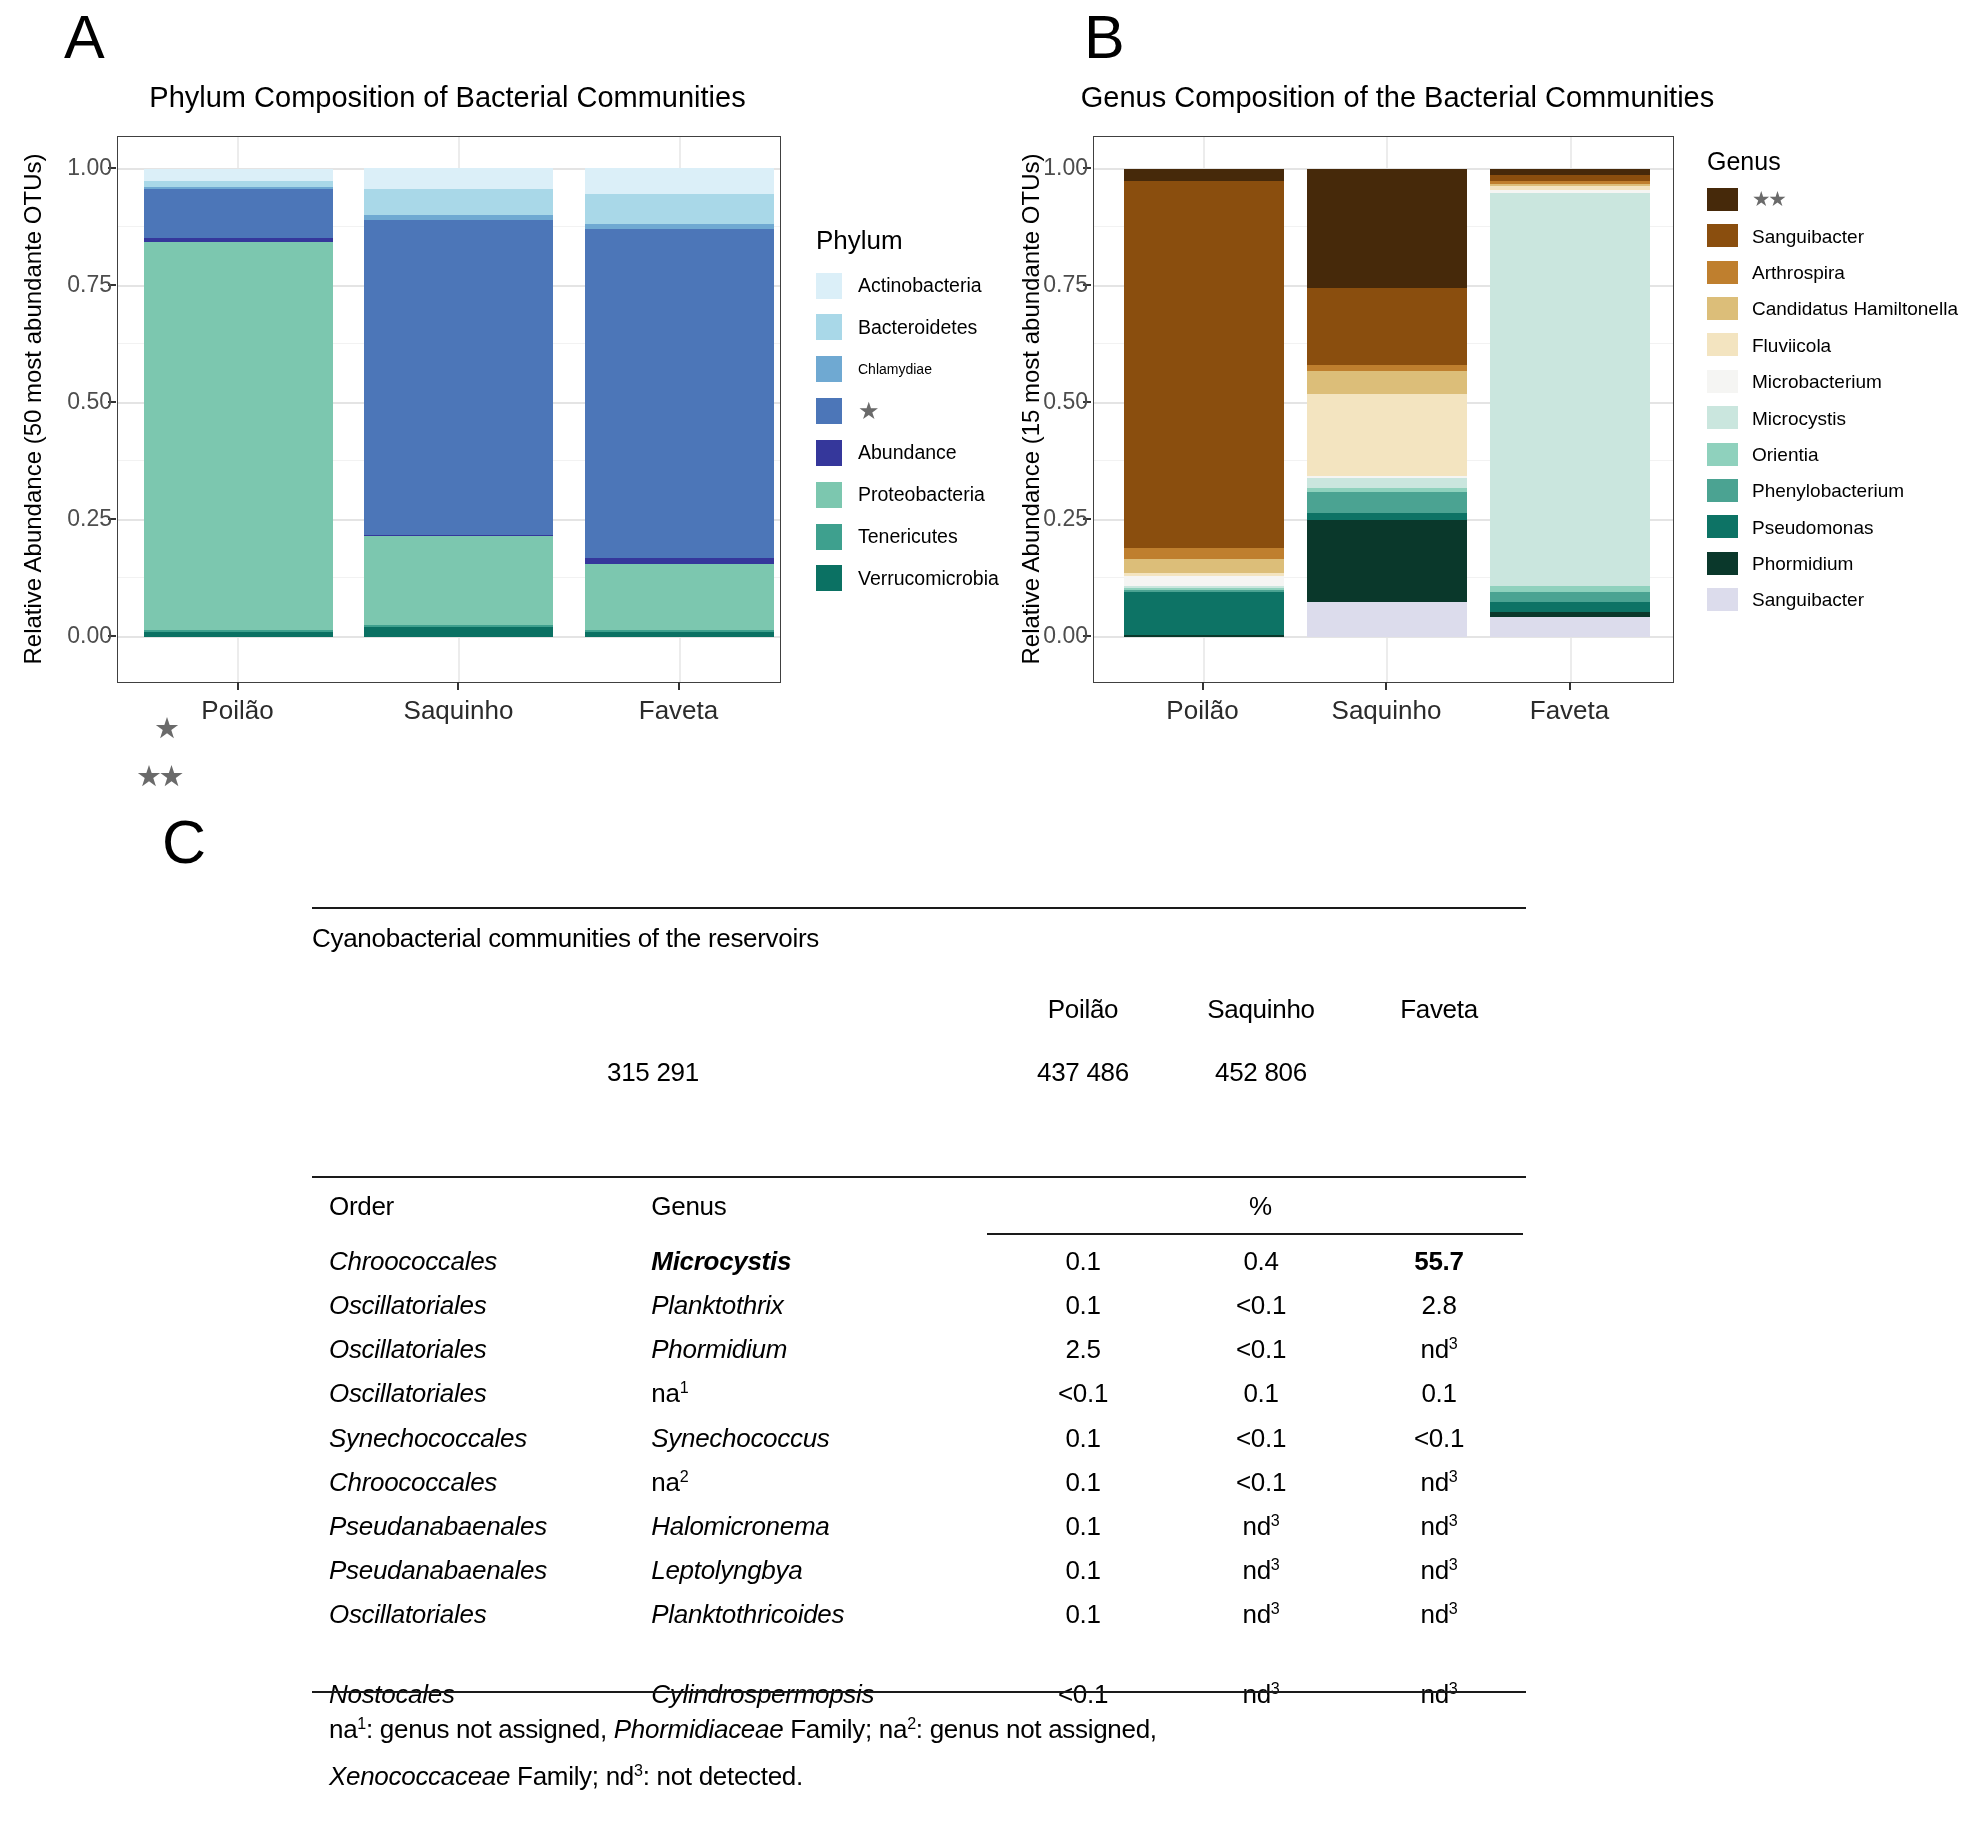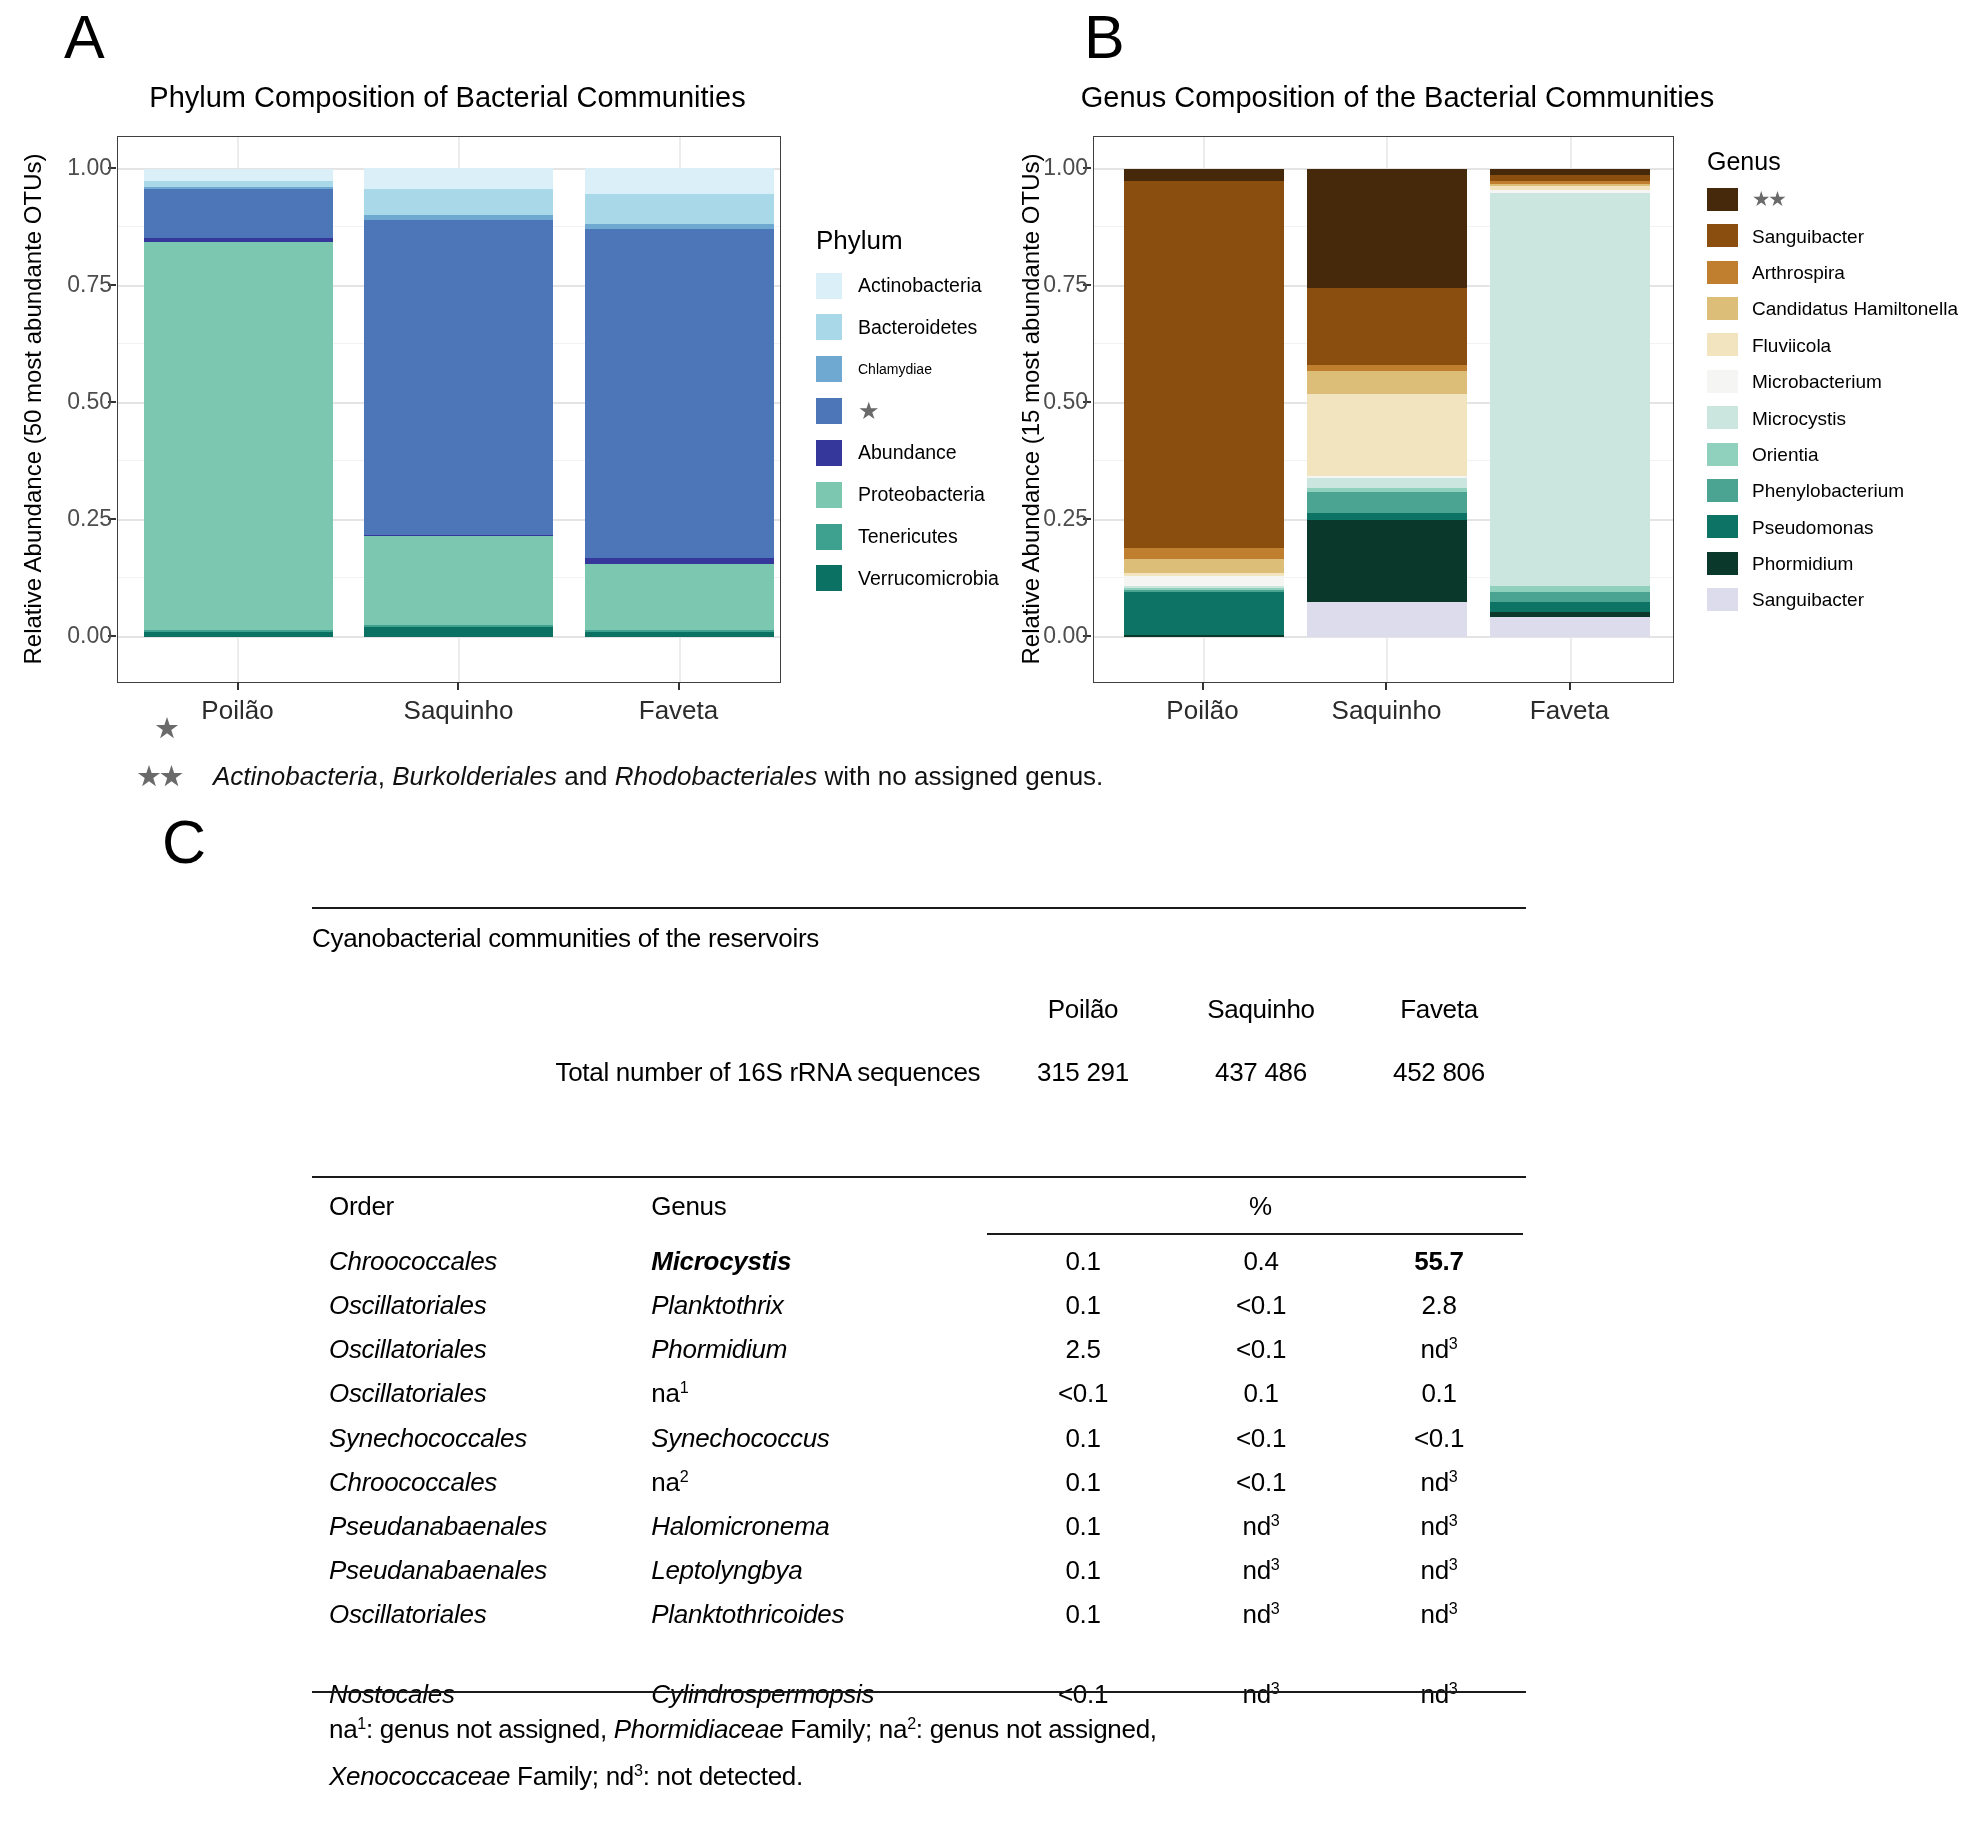--- a/index.html
+++ b/index.html
@@ -222,33 +222,31 @@
       <div class="abs legend-swatch" style="left: 1707px; top: 515px; width: 31px; height: 23px; background: rgb(13, 115, 101);"></div>
       <div class="abs legend-label" style="left: 1752px; top: 527px; transform: translateY(-50%); font-size: 19px;">Pseudomonas</div>
       <div class="abs legend-swatch" style="left: 1707px; top: 552px; width: 31px; height: 23px; background: rgb(10, 56, 43);"></div>
       <div class="abs legend-label" style="left: 1752px; top: 563px; transform: translateY(-50%); font-size: 19px;">Phormidium</div>
       <div class="abs legend-swatch" style="left: 1707px; top: 588px; width: 31px; height: 23px; background: rgb(220, 220, 236);"></div>
       <div class="abs legend-label" style="left: 1752px; top: 599px; transform: translateY(-50%); font-size: 19px;">Sanguibacter</div>
     </div>
 
   <div class="abs foot-star" style="left:154px;top:714px;" id="fn1star">★</div>
   <div class="abs foot-star" style="left:136px;top:762px;" id="fn2star">★★</div>
-  <div class="abs fig-foot" style="left:213px;top:761px;" id="fn2text"><i>Actinobacteria</i><span>, </span><i>Burkolderiales</i><span> and </span><i>Rhodobacteriales</i><span> with no assigned genus.</span></div>
 
   <div class="abs tbl" id="tableC" style="left:312px;top:902px;width:1214px;height:905px;">
       <div class="rule" style="left: 0px; top: 4.6px; width: 1214px;"></div>
       <div class="abs tbl-title" style="left: 0px; top: 20.6px; width: 1214px;">Cyanobacterial communities of the reservoirs</div>
       <div class="trow" style="left: 0px; top: 89px; grid-template-columns: 682px 178px 178px 178px;">
         <div></div>
         <div class="cell-num">Poilão</div>
         <div class="cell-num">Saquinho</div>
         <div class="cell-num">Faveta</div>
       </div>
       <div class="trow" style="left: 0px; top: 152px; grid-template-columns: 682px 178px 178px 178px;">
-        <div class="cell-right"><span>Total number of 16S rRNA sequences</span></div>
         <div class="cell-num">315 291</div>
         <div class="cell-num">437 486</div>
         <div class="cell-num">452 806</div>
       </div>
       <div class="rule" style="left: 0px; top: 274px; width: 1214px;"></div>
       <div class="trow" style="left: 0px; top: 286px; grid-template-columns: 321px 361px 533px;">
         <div style="padding-left: 17px;">Order</div>
         <div style="padding-left: 18.3px;">Genus</div>
         <div class="cell-num">%</div>
       </div>

